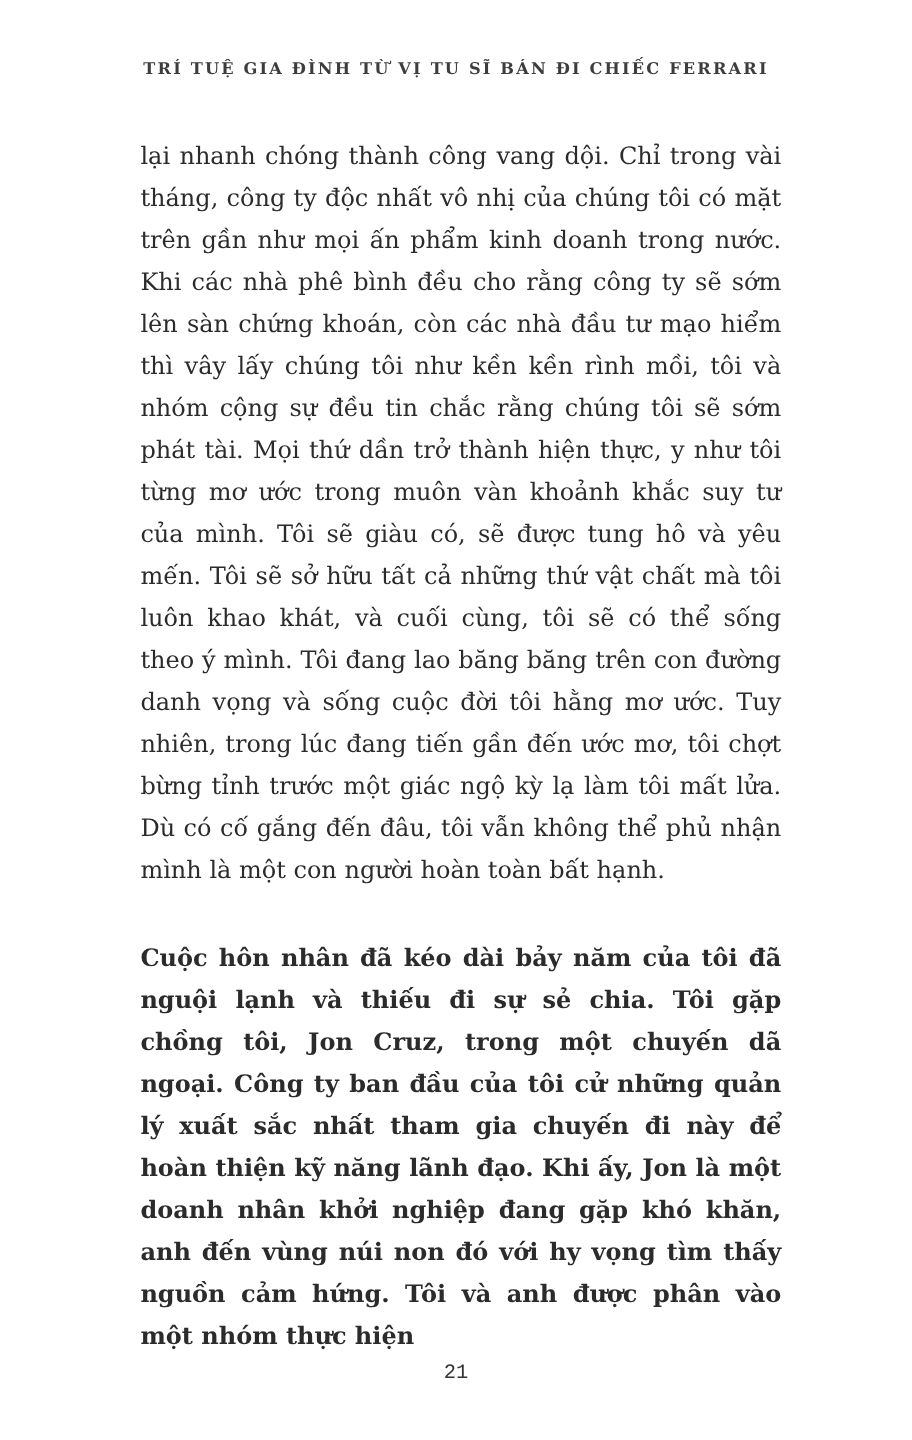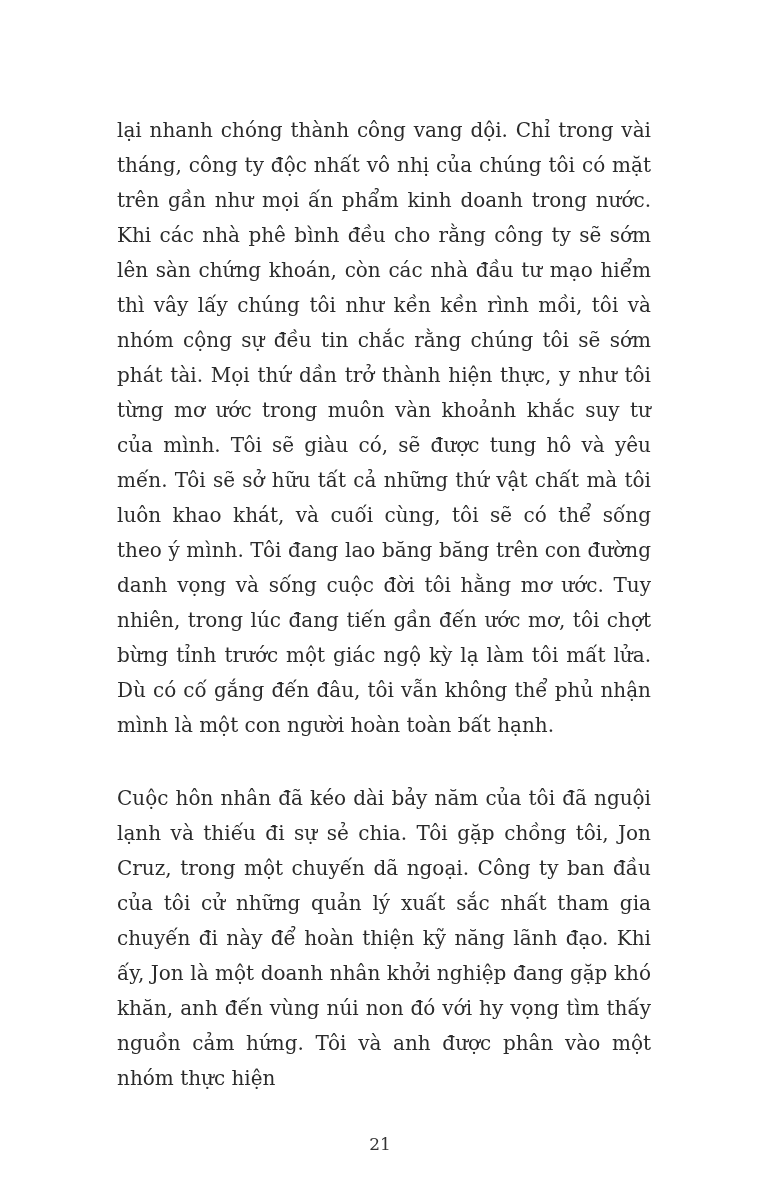--- a/index.html
+++ b/index.html
@@ -38,36 +38,39 @@
     font-size: 20px;
     line-height: 35px;
     color: #2b2b2b;
   }
   .page-body p {
     margin: 13px;
     padding: 0;
   }
   .page-body p + p {
     margin-top: 38px;
+    font-weight: bold;
   }
   .page-footer {
     position: absolute;
     bottom: 46px;
     left: 0;
     right: 0;
     text-align: center;
     font-size: 17px;
     color: #333333;
+    font-family: Liberation Mono, monospace;
   }
 </style>
 </head>
 <body>
 
 <div class="page">
 
+  <div class="running-header">TRÍ TUỆ GIA ĐÌNH TỪ VỊ TU SĨ BÁN ĐI CHIẾC FERRARI</div>
 
   <div class="page-body">
     <p>lại nhanh chóng thành công vang dội. Chỉ trong vài tháng, công ty độc nhất vô nhị của chúng tôi có mặt trên gần như mọi ấn phẩm kinh doanh trong nước. Khi các nhà phê bình đều cho rằng công ty sẽ sớm lên sàn chứng khoán, còn các nhà đầu tư mạo hiểm thì vây lấy chúng tôi như kền kền rình mồi, tôi và nhóm cộng sự đều tin chắc rằng chúng tôi sẽ sớm phát tài. Mọi thứ dần trở thành hiện thực, y như tôi từng mơ ước trong muôn vàn khoảnh khắc suy tư của mình. Tôi sẽ giàu có, sẽ được tung hô và yêu mến. Tôi sẽ sở hữu tất cả những thứ vật chất mà tôi luôn khao khát, và cuối cùng, tôi sẽ có thể sống theo ý mình. Tôi đang lao băng băng trên con đường danh vọng và sống cuộc đời tôi hằng mơ ước. Tuy nhiên, trong lúc đang tiến gần đến ước mơ, tôi chợt bừng tỉnh trước một giác ngộ kỳ lạ làm tôi mất lửa. Dù có cố gắng đến đâu, tôi vẫn không thể phủ nhận mình là một con người hoàn toàn bất hạnh.</p>
     <p>Cuộc hôn nhân đã kéo dài bảy năm của tôi đã nguội lạnh và thiếu đi sự sẻ chia. Tôi gặp chồng tôi, Jon Cruz, trong một chuyến dã ngoại. Công ty ban đầu của tôi cử những quản lý xuất sắc nhất tham gia chuyến đi này để hoàn thiện kỹ năng lãnh đạo. Khi ấy, Jon là một doanh nhân khởi nghiệp đang gặp khó khăn, anh đến vùng núi non đó với hy vọng tìm thấy nguồn cảm hứng. Tôi và anh được phân vào một nhóm thực hiện</p>
   </div>
 
   <div class="page-footer">21</div>
 
 </div>
 

